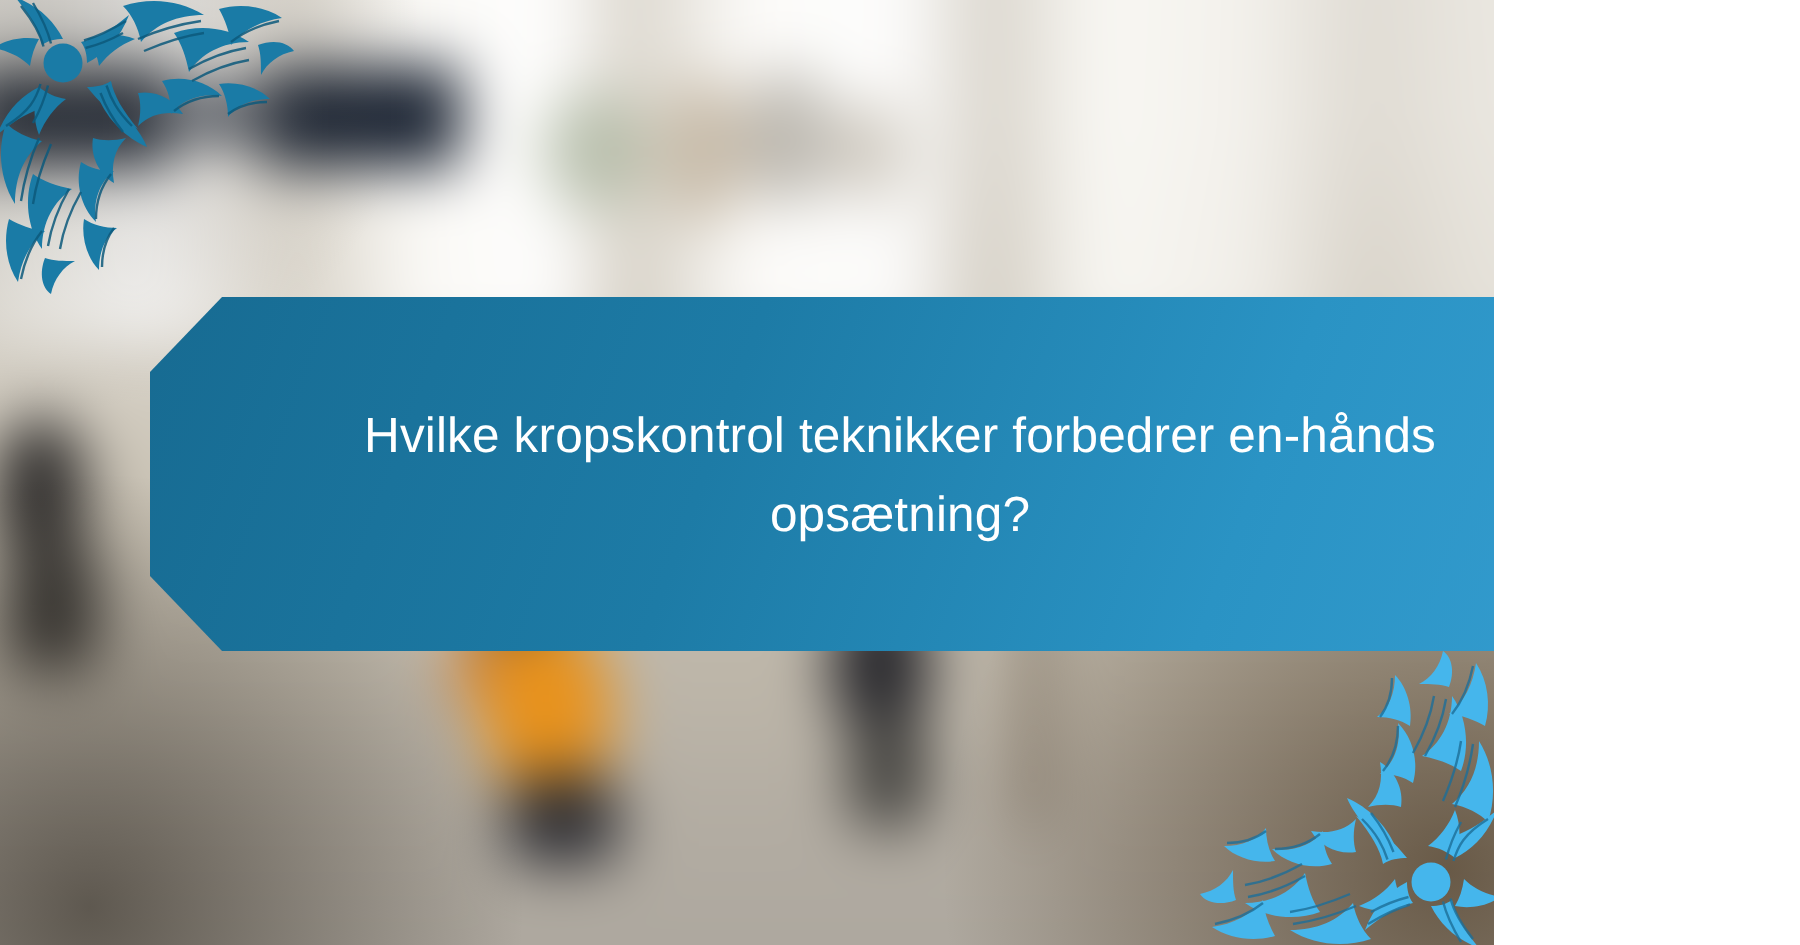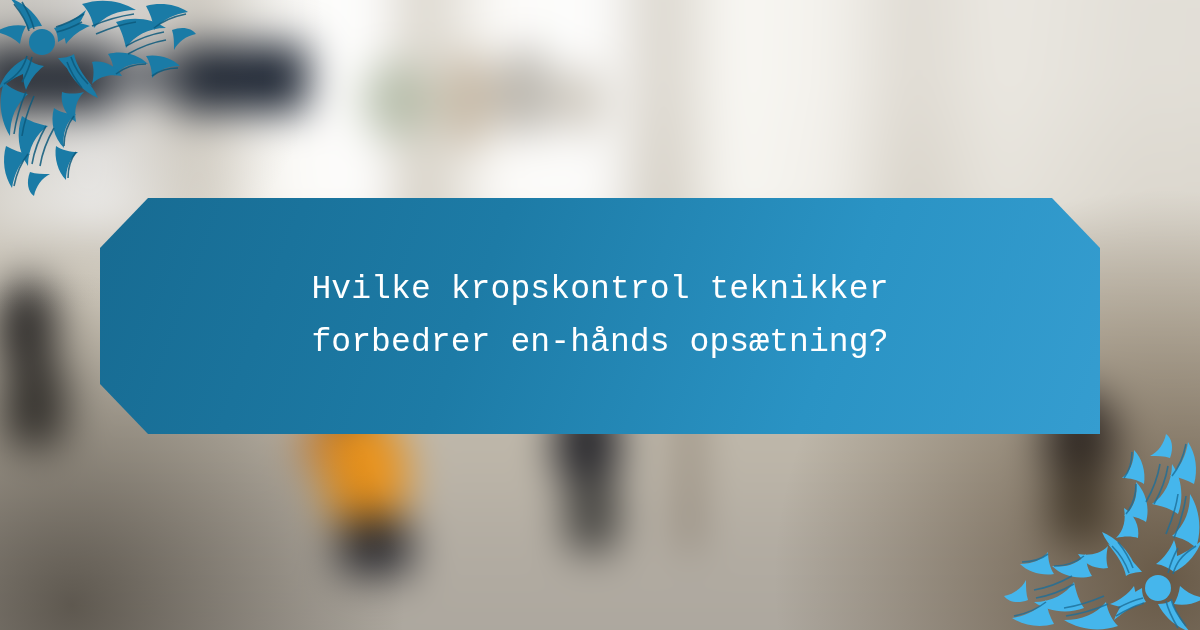--- a/index.html
+++ b/index.html
@@ -6,25 +6,24 @@
     margin: 0;
     padding: 0;
     background: #ffffff;
   }
   body {
     font-family: "Liberation Sans", sans-serif;
   }
 
   #poster {
     position: relative;
-    width: 1200px;
+    width: 996px;
     height: 630px;
     overflow: hidden;
     background: #fca5a5;
-    font-family: Liberation Mono, monospace;
   }
 
   
   .bg-layer {
     position: absolute;
     inset: 0;
     overflow: hidden;
   }
   .bg-base {
     position: absolute;

